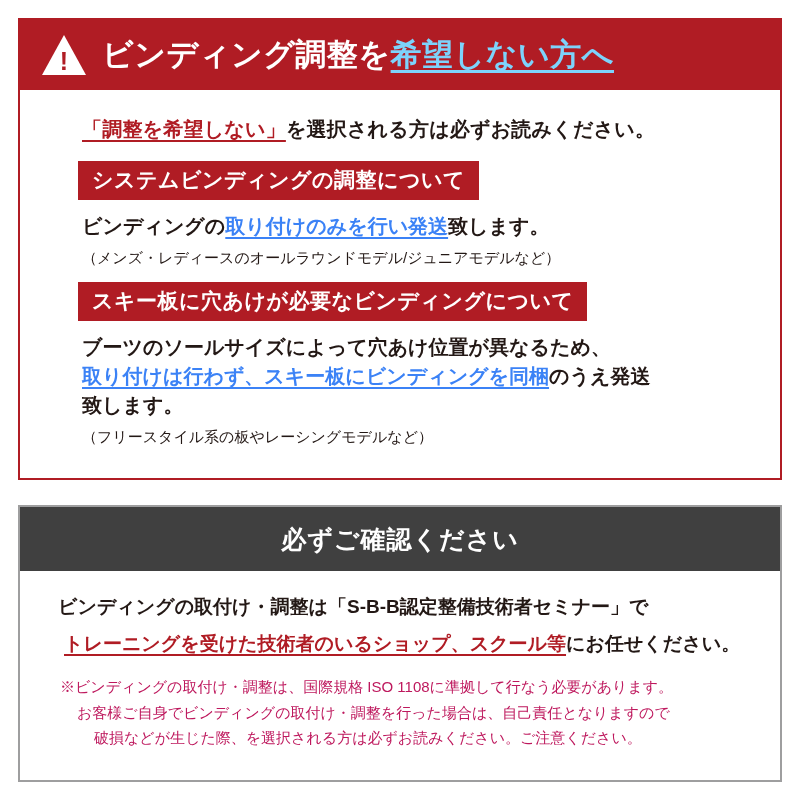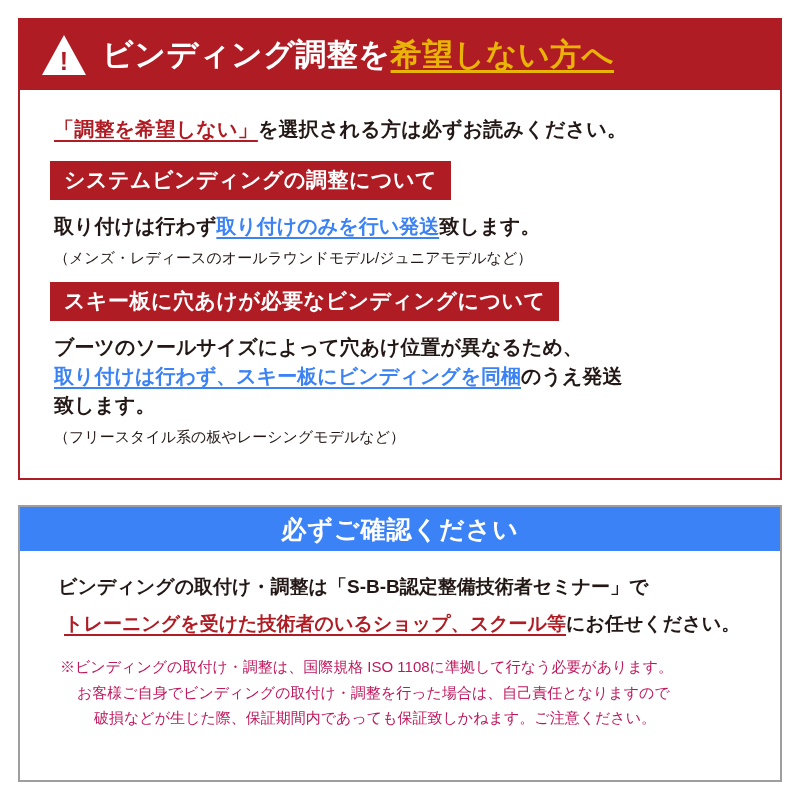--- a/index.html
+++ b/index.html
@@ -69,28 +69,28 @@
     font-family: "Liberation Sans", sans-serif;
   }
   .header-title {
     color: #ffffff;
     font-size: 31px;
     font-weight: bold;
     letter-spacing: 0.5px;
     white-space: nowrap;
   }
   .header-title .hl {
-    color: #eab308;
+    color: #7dd3fc;
     text-decoration: underline;
     text-decoration-thickness: 3px;
     text-underline-offset: 5px;
   }
 
   .panel-body {
-    padding: 20px 26px 0 12px;
+    padding: 20px 26px 0 40px;
     box-sizing: border-box;
   }
 
   .lead {
     font-size: 20px;
     font-weight: bold;
     color: #231815;
     margin: 6px 0 18px 22px;
     letter-spacing: 0.2px;
   }
@@ -139,22 +139,22 @@
     position: absolute;
     left: 18px;
     top: 505px;
     width: 764px;
     height: 277px;
     border: 2px solid #9e9e9f;
     box-sizing: border-box;
     background: #ffffff;
   }
   .graybar {
-    height: 44px;
-    background: #3b82f6;
+    height: 64px;
+    background: #404040;
     color: #ffffff;
     font-size: 25px;
     font-weight: bold;
     display: flex;
     align-items: center;
     justify-content: center;
     letter-spacing: 1px;
   }
   .panel-bottom-body {
     padding: 22px 30px 0 30px;
@@ -210,21 +210,21 @@
 
     <div class="panel-body">
 
       <div class="lead">
         <span class="red-u">「調整を希望しない」</span><span>を選択される方は必ずお読みください。</span>
       </div>
 
       <div>
         <div class="subhead">システムビンディングの調整について</div>
         <div class="para">
-          <span>取り付けは行わず</span><span class="red-u">取り付けのみを行い発送</span><span>致します。</span>
+          <span>ビンディングの</span><span class="red-u">取り付けのみを行い発送</span><span>致します。</span>
         </div>
         <div class="note">（メンズ・レディースのオールラウンドモデル/ジュニアモデルなど）</div>
       </div>
 
       <div class="blk2">
         <div class="subhead">スキー板に穴あけが必要なビンディングについて</div>
         <div class="para">
           <span>ブーツのソールサイズによって穴あけ位置が異なるため、</span><br>
           <span class="red-u">取り付けは行わず、スキー板にビンディングを同梱</span><span>のうえ発送</span><br>
           <span>致します。</span>
@@ -238,18 +238,18 @@
   <div class="panel-bottom">
     <div class="graybar">必ずご確認ください</div>
     <div class="panel-bottom-body">
       <div class="b-line1">ビンディングの取付け・調整は「S-B-B認定整備技術者セミナー」で</div>
       <div class="b-line2">
         <span class="red-u">トレーニングを受けた技術者のいるショップ、スクール等</span><span>にお任せください。</span>
       </div>
       <div class="fine">
         <span>※ビンディングの取付け・調整は、国際規格 ISO 1108に準拠して行なう必要があります。</span>
         <span class="ind">お客様ご自身でビンディングの取付け・調整を行った場合は、自己責任となりますので</span>
-        <span class="ind2">破損などが生じた際、保証期間内であっても保証致しかねます。ご注意ください。</span>
+        <span class="ind2">破損などが生じた際、を選択される方は必ずお読みください。ご注意ください。</span>
       </div>
     </div>
   </div>
 
 </div>
 
 </body></html>

